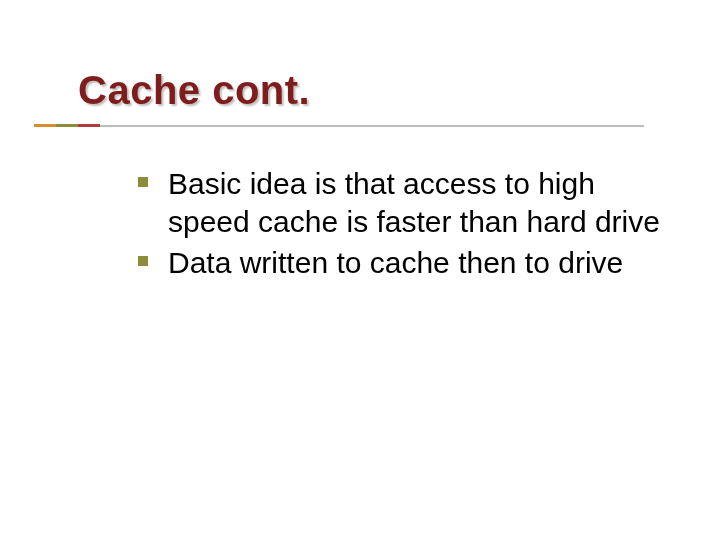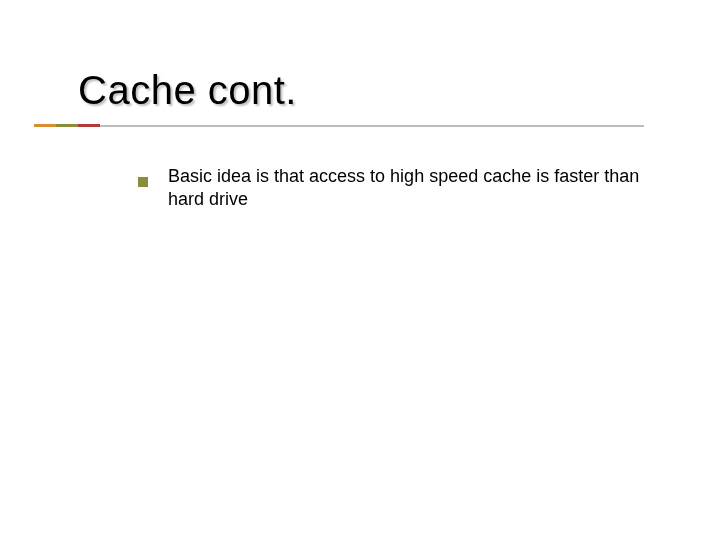--- a/index.html
+++ b/index.html
@@ -18,22 +18,22 @@
     box-sizing: border-box;
   }
   .title-wrap {
     position: absolute;
     left: 78px;
     top: 68px;
     right: 40px;
   }
   .title {
     font-size: 40px;
-    font-weight: normal;
-    color: #000000;
+    font-weight: bold;
+    color: #7f1d1d;
     text-shadow: 2px 2px 2px rgba(0,0,0,0.25);
     letter-spacing: 0.5px;
     margin: 0;
     line-height: 1.1;
   }
   .rule {
     position: absolute;
     left: 34px;
     top: 124px;
     height: 3px;
@@ -57,21 +57,21 @@
   }
   .bullet {
     width: 10px;
     height: 10px;
     background: #8c8c3a;
     flex: 0 0 10px;
     margin-top: 12px;
     margin-right: 20px;
   }
   .text {
-    font-size: 18px;
+    font-size: 30px;
     color: #000000;
     line-height: 1.25;
   }
 </style>
 </head>
 <body>
 <div class="slide">
 
   <div class="title-wrap">
     <h1 class="title">Cache cont.</h1>
@@ -82,15 +82,19 @@
     <div class="seg-b"></div>
     <div class="seg-c"></div>
     <div class="seg-d"></div>
   </div>
 
   <div class="body">
     <div class="item">
       <div class="bullet"></div>
       <div class="text">Basic idea is that access to high speed cache is faster than hard drive</div>
     </div>
+    <div class="item">
+      <div class="bullet"></div>
+      <div class="text">Data written to cache then to drive</div>
+    </div>
   </div>
 
 </div>
 
 </body></html>

